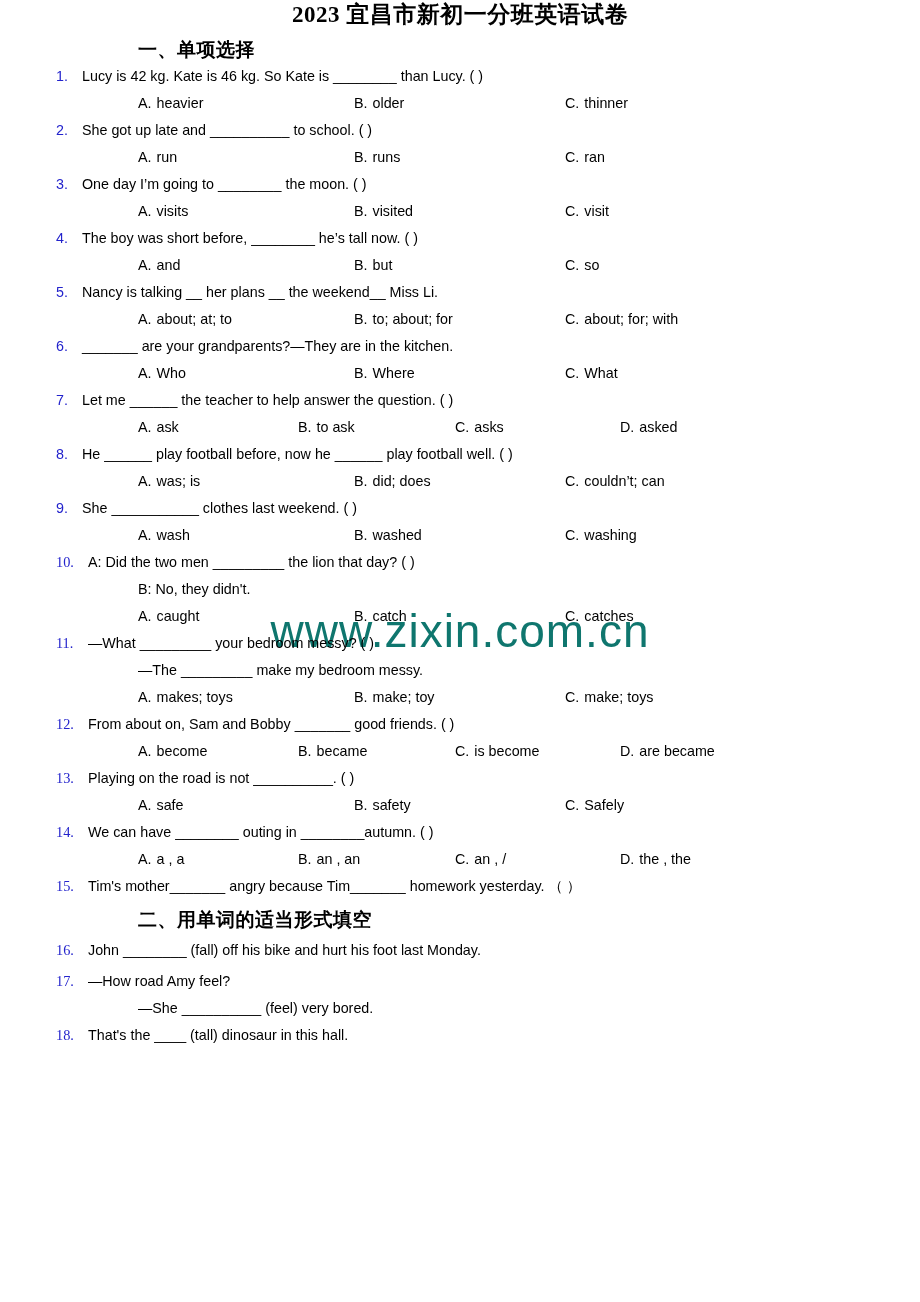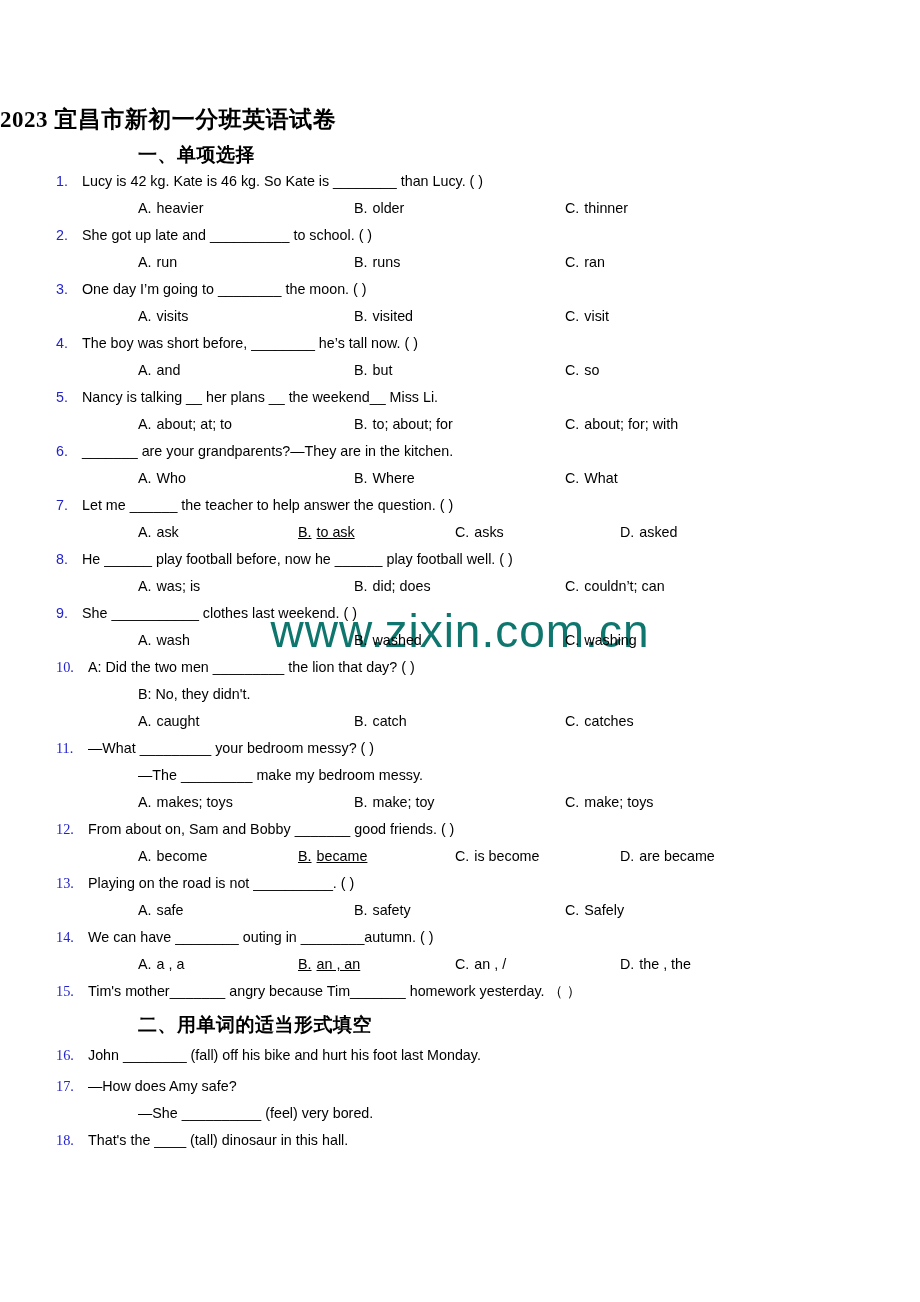--- a/index.html
+++ b/index.html
@@ -33,26 +33,26 @@
   }
 
   
   #page {
     position: relative;
     z-index: 2;
     padding: 0;
   }
 
   .title {
+    text-align: center;
     font-family: "Liberation Serif", serif;
     font-size: 23px;
     font-weight: bold;
     letter-spacing: 0.5px;
     margin: 0;
-    padding-top: 105px;
     line-height: 30px;
   }
 
   .section-heading {
     font-family: "Liberation Serif", serif;
     font-size: 19px;
     font-weight: bold;
     margin: 0;
     padding-left: 138px;
     padding-top: 7px;
@@ -90,21 +90,21 @@
   .optrow .opt {
     position: absolute;
     top: 0;
   }
   
   .optrow.cols3 .opt.o0 { left: 138px; }
   .optrow.cols3 .opt.o1 { left: 354px; }
   .optrow.cols3 .opt.o2 { left: 565px; }
   
   .optrow.cols4 .opt.o0 { left: 138px; }
-  .optrow.cols4 .opt.o1 { left: 298px; text-decoration: underline; }
+  .optrow.cols4 .opt.o1 { left: 298px; }
   .optrow.cols4 .opt.o2 { left: 455px; }
   .optrow.cols4 .opt.o3 { left: 620px; }
 
   .opt .letter { margin-right: 5px; }
 
   .spacer-sm { height: 4px; }
 </style>
 </head>
 <body>
 
@@ -222,18 +222,18 @@
   <div class="qline wide"><span class="qnum">15.</span><span>Tim's mother_______ angry because Tim_______ homework yesterday. （    ）</span></div>
 
   <div class="section-heading">二、用单词的适当形式填空</div>
 
   <div class="spacer-sm"></div>
 
   <div class="qline wide"><span class="qnum">16.</span><span>John ________ (fall) off his bike and hurt his foot last Monday.</span></div>
 
   <div class="spacer-sm"></div>
 
-  <div class="qline wide"><span class="qnum">17.</span><span>—How does Amy safe?</span></div>
+  <div class="qline wide"><span class="qnum">17.</span><span>—How road Amy feel?</span></div>
   <div class="contline">—She __________ (feel) very bored.</div>
 
   <div class="qline wide"><span class="qnum">18.</span><span>That's the ____ (tall) dinosaur in this hall.</span></div>
 
 </div>
 
 </body></html>

